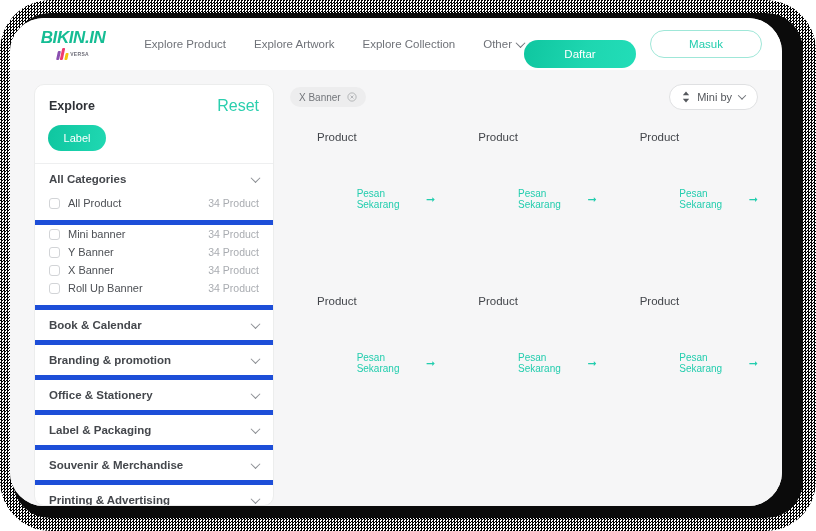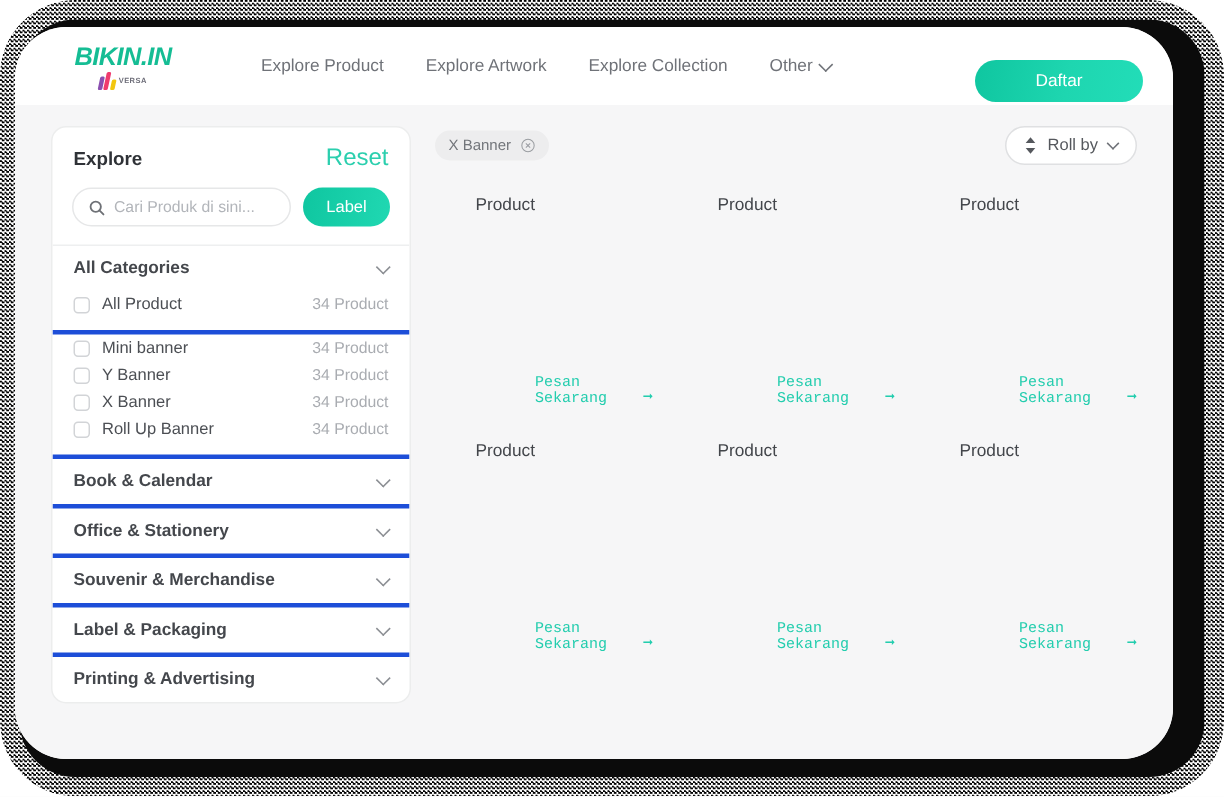--- a/index.html
+++ b/index.html
@@ -68,21 +68,21 @@
   .brand-sub { display: flex; align-items: center; gap: 2px; margin-top: 2px; }
   .brand-sub-mark { width: 11px; height: 12px; position: relative; }
   .brand-sub-mark i {
     position: absolute; bottom: 0; width: 3px; border-radius: 1px; display:block;
   }
   .brand-sub-mark i:nth-child(1){ left:0;  height: 9px;  background:#8a4fb0; transform: skewX(-12deg);}
   .brand-sub-mark i:nth-child(2){ left:4px; height: 12px; background:#ef3b6e; transform: skewX(-12deg);}
   .brand-sub-mark i:nth-child(3){ left:8px; height: 7px;  background:#f2c60f; transform: skewX(-12deg);}
   .brand-sub-text { font-size: 5px; font-weight: 700; color: #6d6d78; letter-spacing: .3px; }
 
-  .nav { display: flex; align-items: center; gap: 28px; margin-left: 44px; }
+  .nav { display: flex; align-items: center; gap: 28px; margin-left: 32px; }
   .nav-item {
     font-size: 11.5px; color: #6f7278; cursor: pointer;
     display: flex; align-items: center; gap: 5px; white-space: nowrap;
   }
   .chev { display: inline-block; width: 7px; height: 7px;
     border-right: 1.6px solid currentColor; border-bottom: 1.6px solid currentColor;
     transform: rotate(45deg) translate(-1px,-1px); }
   .chev.up { transform: rotate(-135deg) translate(-1px,-1px); }
 
   .header-actions { margin-left: auto; display: flex; align-items: center; gap: 14px; }
@@ -144,21 +144,21 @@
     width: 100%; background: transparent; font-family: inherit;
   }
   .search-box input::placeholder { color: #b2b5ba; }
   .btn-cari {
     width: 58px; height: 26px; border-radius: 14px; border: none; cursor: pointer;
     background: linear-gradient(100deg, #0fc6a0 0%, #20d8b2 100%);
     color: #fff; font-size: 11px;
     display: flex; align-items: center; justify-content: center;
   }
 
-  .cat-group { border-bottom: 3px solid #1d4ed8; }
+  .cat-group { border-bottom: 5px solid #1d4ed8; }
   .cat-group:last-child { border-bottom: none; }
   .cat-head {
     display: flex; align-items: center; justify-content: space-between;
     padding: 9px 14px; cursor: pointer;
   }
   .cat-head-label { font-size: 11.5px; font-weight: 700; color: #44474c; }
   .cat-head .chev { color: #8b8e93; }
   .cat-items { padding: 0 14px 8px 14px; }
   .cat-item {
     display: flex; align-items: center; gap: 8px;
@@ -210,21 +210,21 @@
   }
   .card { display: flex; flex-direction: row; padding-left: 27px; }
   .thumb {
     height: 150px; border-radius: 9px; overflow: hidden;
     background: linear-gradient(180deg,#c9cacb 0%, #b7b8ba 32%, #a9aaac 58%, #bdbec0 82%, #d2d3d5 100%);
     position: relative;
   }
   .card-title { font-size: 11.5px; color: #43464b; margin-top: 9px; }
   .card-cta {
     font-size: 10px; color: #23cdae; margin-top: 4px;
-    display: inline-flex; align-items: flex-end; gap: 19px; cursor: pointer; font-family: Liberation Mono, monospace;
+    display: inline-flex; align-items: center; gap: 19px; cursor: pointer;
   }
   .arrow-r { font-size: 11px; line-height: 1; }
 
   .banner-svg { position: absolute; inset: 0; width: 100%; height: 100%; }
 </style>
 </head>
 <body>
 
 <div class="screen-root">
   <div class="frame-solid"></div>
@@ -257,40 +257,34 @@
           <span>Explore Collection</span>
         </div>
         <div class="nav-item">
           <span>Other</span>
           <span class="chev"></span>
         </div>
       </div>
 
       <div class="header-actions">
         <button class="btn-daftar">Daftar</button>
+        <button class="btn-masuk">Masuk</button>
       </div>
     </div>
 
     <div class="body-area">
 
       <div class="sidebar">
 
         <div class="filter-head">
           <span class="filter-title">Explore</span>
           <span class="filter-reset">Reset</span>
         </div>
 
         <div class="search-row">
-          <div class="search-box">
-            <svg width="11" height="11" viewBox="0 0 16 16">
-              <circle cx="7" cy="7" r="5" fill="none" stroke="#6e7176" stroke-width="1.8"></circle>
-              <line x1="10.6" y1="10.6" x2="14.5" y2="14.5" stroke="#6e7176" stroke-width="1.8" stroke-linecap="round"></line>
-            </svg>
-            <input type="text" placeholder="Cari Produk di sini..." style="">
-          </div>
           <button class="btn-cari">Label</button>
         </div>
 
         <div class="cat-group">
           <div class="cat-head">
             <span class="cat-head-label">All Categories</span>
             <span class="chev"></span>
           </div>
           <div class="cat-items">
             <div class="cat-item">
@@ -327,33 +321,39 @@
         </div>
 
         <div class="cat-group">
           <div class="cat-head">
             <span class="cat-head-label">Book &amp; Calendar</span>
             <span class="chev"></span>
           </div>
         </div>
         <div class="cat-group">
           <div class="cat-head">
+            <span class="cat-head-label">Branding &amp; promotion</span>
+            <span class="chev"></span>
+          </div>
+        </div>
+        <div class="cat-group">
+          <div class="cat-head">
             <span class="cat-head-label">Office &amp; Stationery</span>
             <span class="chev"></span>
           </div>
         </div>
         <div class="cat-group">
           <div class="cat-head">
+            <span class="cat-head-label">Label &amp; Packaging</span>
+            <span class="chev"></span>
+          </div>
+        </div>
+        <div class="cat-group">
+          <div class="cat-head">
             <span class="cat-head-label">Souvenir &amp; Merchandise</span>
-            <span class="chev"></span>
-          </div>
-        </div>
-        <div class="cat-group">
-          <div class="cat-head">
-            <span class="cat-head-label">Label &amp; Packaging</span>
             <span class="chev"></span>
           </div>
         </div>
         <div class="cat-group">
           <div class="cat-head">
             <span class="cat-head-label">Printing &amp; Advertising</span>
             <span class="chev"></span>
           </div>
         </div>
 
@@ -371,21 +371,21 @@
                 <line x1="10.3" y1="5.7" x2="5.7" y2="10.3" stroke="#9a9da1" stroke-width="1.1"></line>
               </svg>
             </span>
           </span>
 
           <span class="sortby">
             <svg width="8" height="12" viewBox="0 0 8 12">
               <polygon points="4,0.5 7.2,4.3 0.8,4.3" fill="#55585d"></polygon>
               <polygon points="4,11.5 7.2,7.7 0.8,7.7" fill="#55585d"></polygon>
             </svg>
-            <span>Roll by</span>
+            <span>Mini by</span>
             <span class="chev"></span>
           </span>
         </div>
 
         <div class="grid">
 
           <div class="card">
             <div class="thumb">
               <svg class="banner-svg" viewBox="0 0 140 150" preserveAspectRatio="none">
                 <rect x="24" y="18" width="40" height="118" fill="#eef0f5"></rect>

